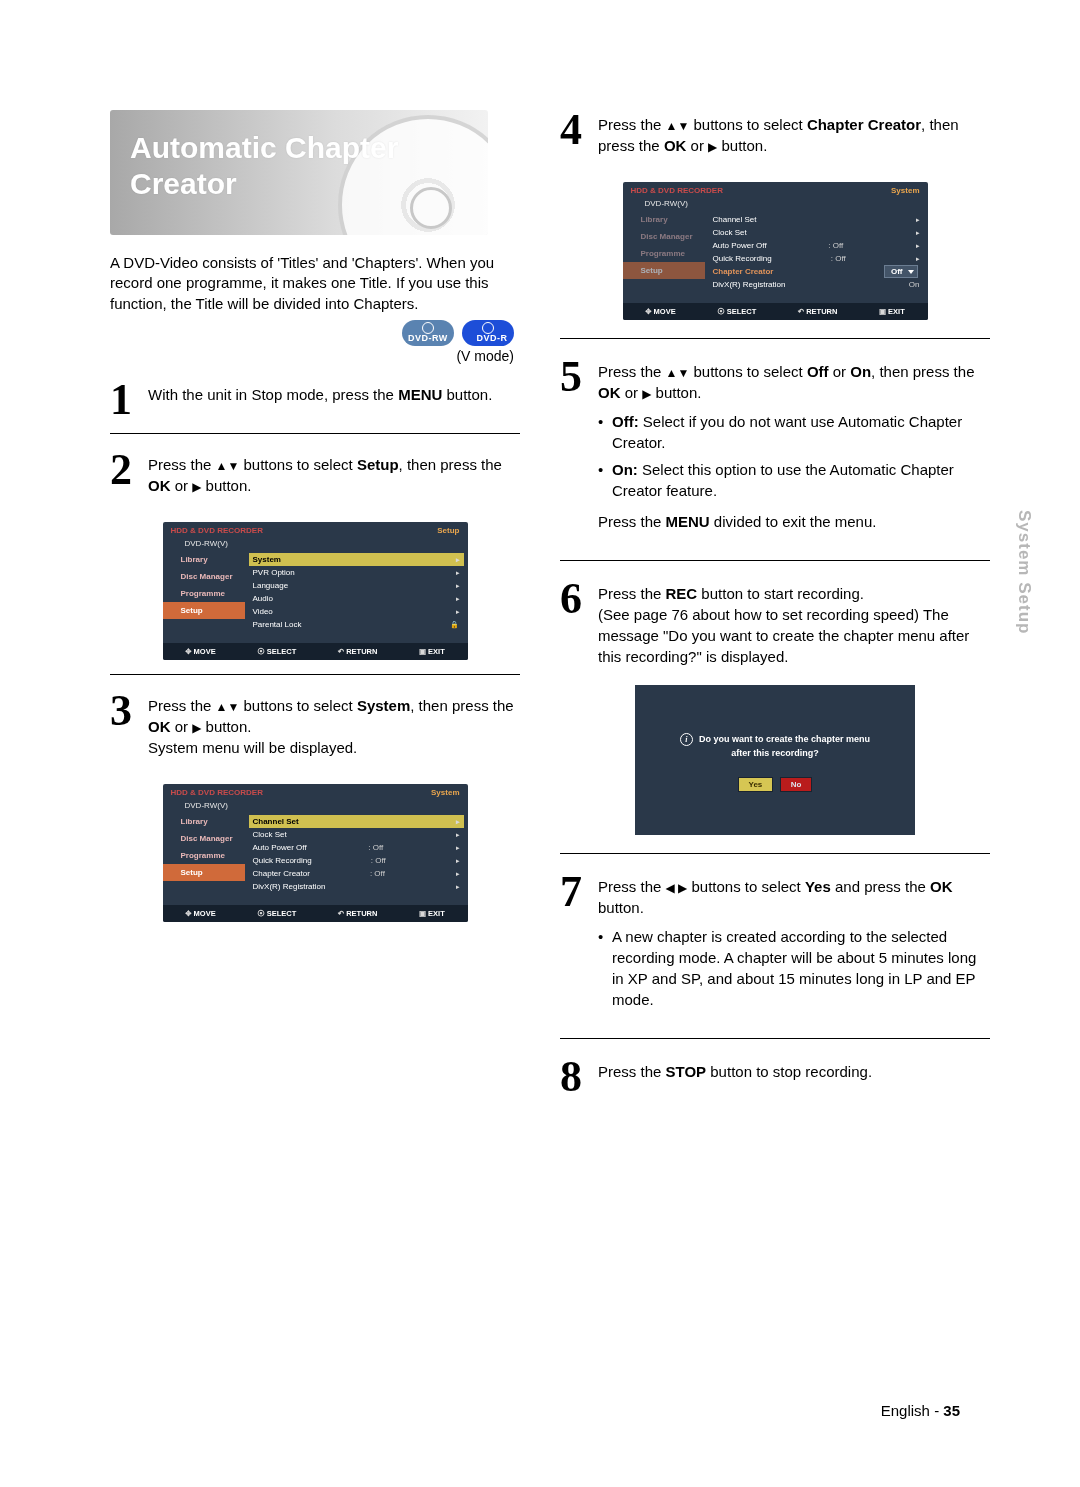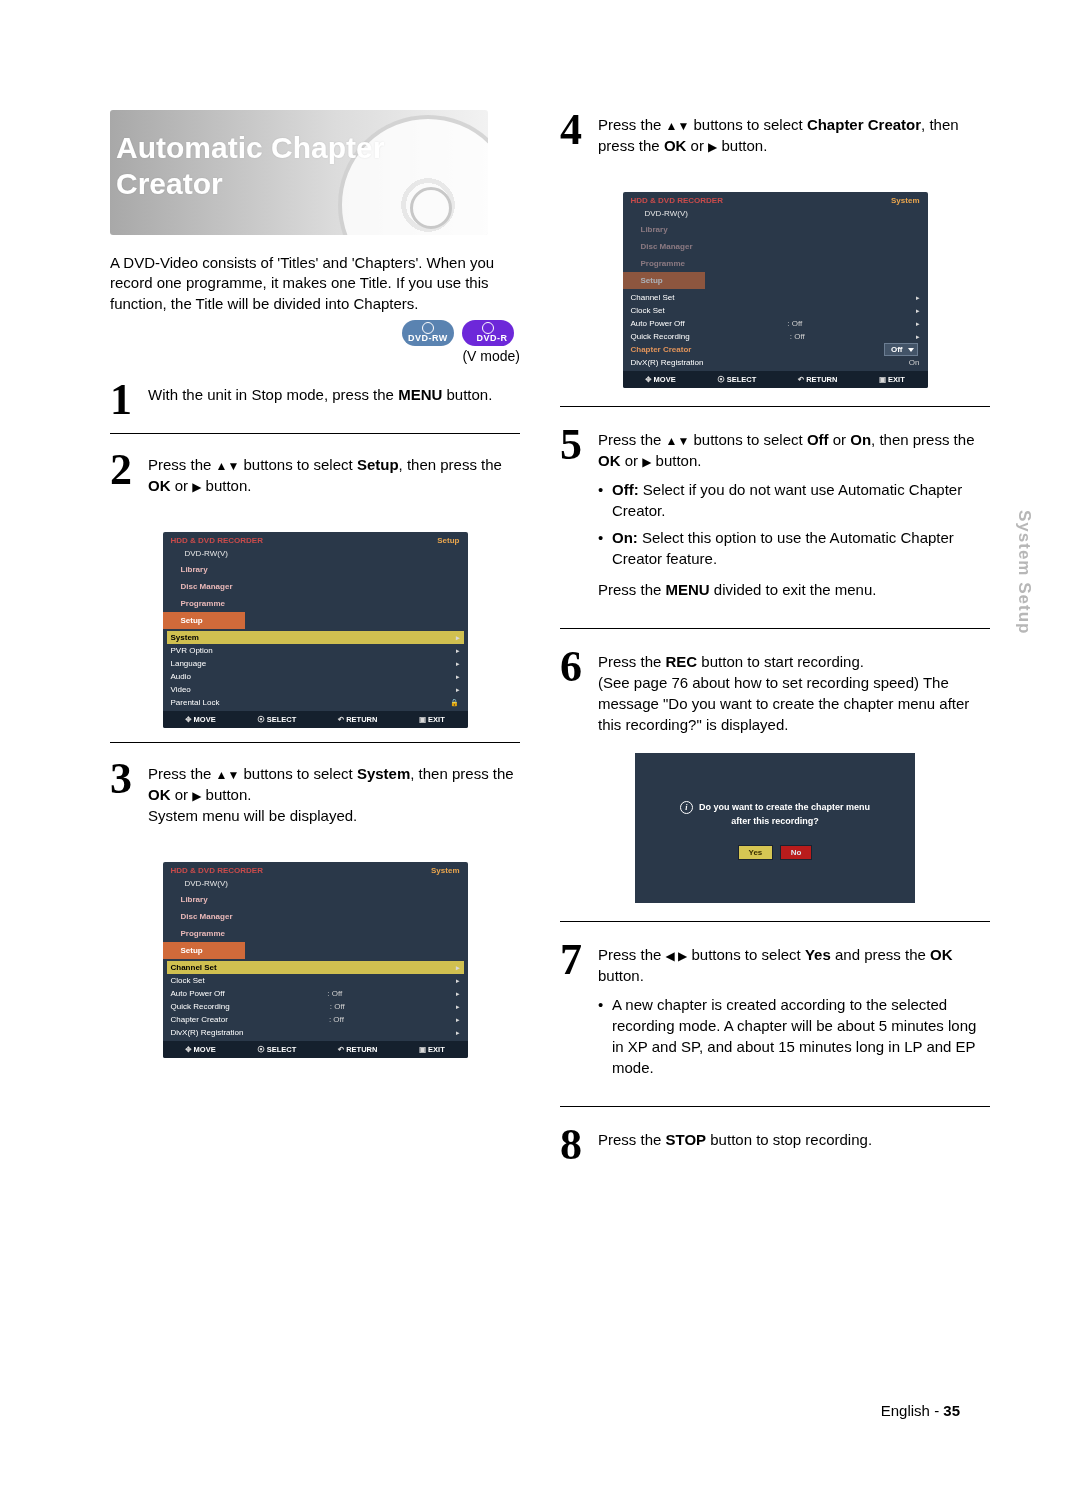--- a/index.html
+++ b/index.html
@@ -31,21 +31,21 @@
     position: relative;
     width: 378px;
     height: 125px;
     background: linear-gradient(to right, #a8a8a8 0%, #dcdcdc 60%, #f2f2f2 100%);
     border-radius: 3px;
     margin-bottom: 18px;
     overflow: hidden;
   }
   .hero-title {
     position: absolute;
-    left: 6px;
+    left: 20px;
     top: 20px;
     color: #fff;
     font-size: 30px;
     font-weight: bold;
     line-height: 1.2;
     text-shadow: 0 0 2px rgba(0,0,0,0.1);
   }
   .hero-disc {
     position: absolute;
     right: -30px;
@@ -97,25 +97,25 @@
     display:block;
     width:10px;height:10px;
     border:1.5px solid #fff;
     border-radius:50%;
     position:absolute;
     top:2px; left:50%;
     margin-left:-6px;
   }
   .badge span{ display:block; margin-top:11px; letter-spacing:.5px;}
   .badge-rw { background: #5a83b1; }
-  .badge-r  { background: #6d28d9; padding-left: 8px; }
+  .badge-r  { background: #1d4ed8; padding-left: 8px; }
   .vmode {
     text-align: right;
     font-size: 14px;
-    margin: 0 0 16px 0;
+    margin: 0 6px 16px 0;
   }
   
   .step {
     display: flex;
     gap: 10px;
     margin-bottom: 12px;
   }
   .step .num {
     font-family: "Times New Roman", serif;
     font-size: 44px;
@@ -155,21 +155,21 @@
     left:0;
   }
   .note-line{
     font-size:15px;
     line-height:1.4;
     margin:6px 0 10px 0;
   }
   
   .osd {
     width: 305px;
-    margin: 36px auto 6px auto;
+    margin: 26px auto 6px auto;
     background: #2a3849;
     color: #fff;
     font-family: Arial, sans-serif;
     border-radius: 2px;
     overflow: hidden;
   }
   .osd-head {
     display: flex;
     justify-content: space-between;
     font-size: 8px;
@@ -179,21 +179,20 @@
   .osd-head .l { color:#c84b4b; }
   .osd-head .r { color:#e8a54e; }
   .osd-sub {
     font-size: 8px;
     padding: 0 0 3px 22px;
     color:#e6e6e6;
   }
   .osd-body{
     display:flex;
     min-height:92px;
-    flex-direction:column;
   }
   .osd-side{
     width:82px;
     font-size:8px;
     font-weight:bold;
   }
   .osd-side div{
     padding:4px 6px 4px 18px;
     display:flex;
     align-items:center;

